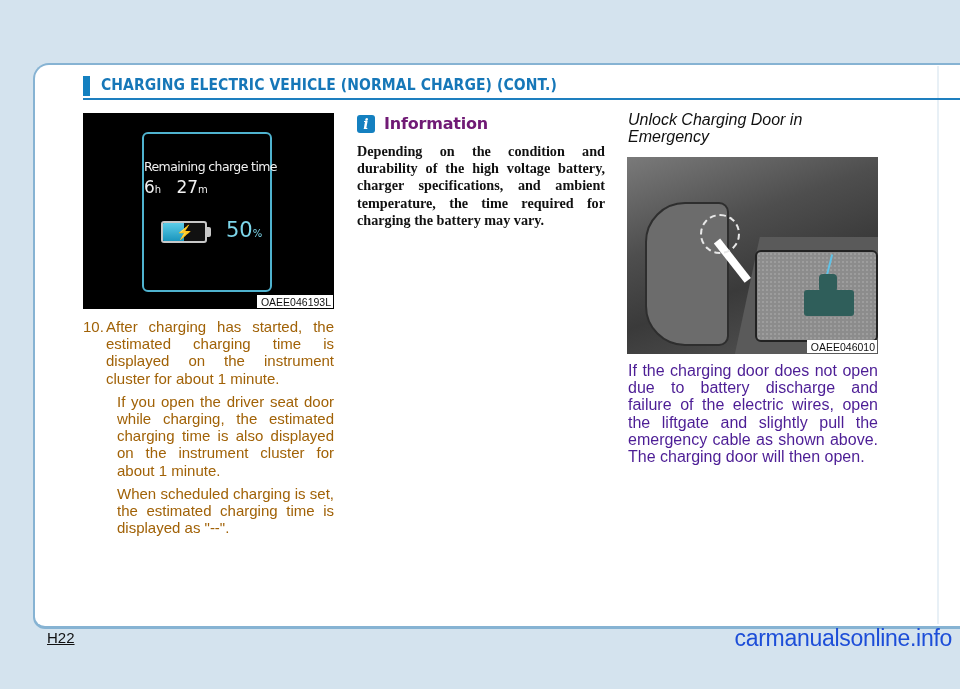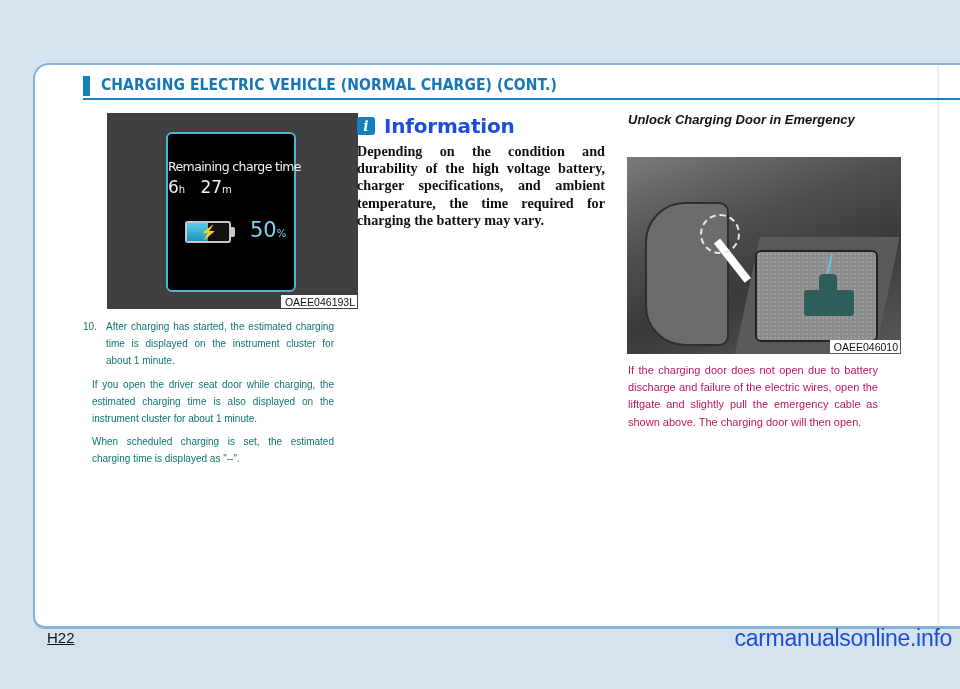--- a/index.html
+++ b/index.html
@@ -30,22 +30,21 @@
     }
     .header-title {
       position: absolute; left: 18px; top: 0px;
       font-family: "DejaVu Sans", sans-serif; font-weight: bold;
       font-size: 15.5px; letter-spacing: 0.1px; color: #1677b8;
       white-space: nowrap; transform: scaleX(0.9); transform-origin: left top;
     }
     
     .fig1 {
       position: absolute; left: 83px; top: 113px; width: 251px; height: 196px;
-      background: #404040;
-      margin-left: 24px;
+      background: #000000;
     }
     .cluster {
       position: absolute; left: 59px; top: 19px; width: 130px; height: 160px;
       background: #000; border: 2px solid #4fb3cf; border-radius: 6px;
       box-sizing: border-box;
     }
     .rct-label {
       position: absolute; left: 0; right: 0; top: 25px; text-align: center;
       color: #f1f1f1; font-size: 12.5px; letter-spacing: -0.6px;
       font-family: "DejaVu Sans", sans-serif; font-weight: normal; white-space: nowrap;
@@ -78,54 +77,53 @@
     }
     .pct .big { font-size: 21px; }
     .pct .unit { font-size: 10px; }
     .fig-code {
       position: absolute; right: 1px; bottom: 1px; background: #fff;
       font-size: 10.5px; color: #111; padding: 1px 2px 0 4px; line-height: 12px;
     }
     
     .col1 {
       position: absolute; left: 83px; top: 318px; width: 251px;
-      font-size: 10px; line-height: 17.2px; color: #0f766e;
+      font-size: 15px; line-height: 17.2px; color: #a16207;
     }
     .step { display: flex; }
     .step-num { width: 23px; flex: none; }
     .step-body { flex: 1; text-align: justify; }
-    .para { margin-left: 9px; margin-top: 6px; text-align: justify; }
+    .para { margin-left: 34px; margin-top: 6px; text-align: justify; }
     
     .info-head {
       position: absolute; left: 357px; top: 114px; display: flex; align-items: center;
     }
     .info-icon {
       width: 18px; height: 18px; background: #1480c0; border-radius: 3px; color: #fff;
       font-family: "DejaVu Serif", serif; font-style: italic; font-weight: bold;
       font-size: 14px; line-height: 18px; text-align: center;
     }
     .info-title {
-      margin-left: 9px; font-size: 20px; font-weight: bold; color: #1d4ed8;
+      margin-left: 9px; font-size: 16px; font-weight: bold; color: #701a75;
       font-family: "DejaVu Sans", sans-serif; letter-spacing: -0.2px;
     }
     .info-body {
       position: absolute; left: 357px; top: 143px; width: 248px;
       font-family: "Liberation Serif", serif; font-weight: bold;
       font-size: 14.2px; line-height: 17.2px; text-align: justify; color: #111;
     }
     
     .sec-title {
       position: absolute; left: 628px; top: 111px; width: 250px;
-      font-weight: bold; font-style: italic; font-size: 13px; line-height: 17px; color: #111;
+      font-weight: normal; font-style: italic; font-size: 16px; line-height: 17px; color: #111;
     }
     .fig2 {
       position: absolute; left: 627px; top: 157px; width: 251px; height: 197px;
       background: linear-gradient(160deg, #7a7a7a 0%, #4e4e4e 35%, #3a3a3a 60%, #595959 100%);
       overflow: hidden;
-      padding-left: 23px;
     }
     .fig2 .panel {
       position: absolute; left: 18px; top: 45px; width: 80px; height: 140px;
       background: #6c6c6c; border-radius: 40px 10px 10px 40px; border: 2px solid #2e2e2e;
     }
     .fig2 .floor {
       position: absolute; left: 120px; top: 80px; width: 140px; height: 120px;
       background: #5a5a5a; transform: skewX(-12deg);
     }
     .fig2 .circle {
@@ -149,21 +147,21 @@
     .fig2 .tag-neck {
       position: absolute; left: 62px; top: 22px; width: 18px; height: 18px;
       background: #2f5e5a; border-radius: 4px;
     }
     .fig2 .cable {
       position: absolute; left: 71px; top: 2px; width: 2px; height: 26px; background: #5fc3e8;
       transform: rotate(14deg);
     }
     .col3 {
       position: absolute; left: 628px; top: 362px; width: 250px;
-      font-size: 11px; line-height: 17.2px; text-align: justify; color: #be185d;
+      font-size: 16px; line-height: 17.2px; text-align: justify; color: #4c1d95;
     }
     .page-num {
       position: absolute; left: 47px; top: 629px; font-size: 15px; color: #111; text-decoration: underline;
     }
     .watermark {
       position: absolute; right: 8px; top: 625px; font-size: 23px; color: #1d4ed8;
       letter-spacing: -0.3px;
     }
   </style>
 </head>

